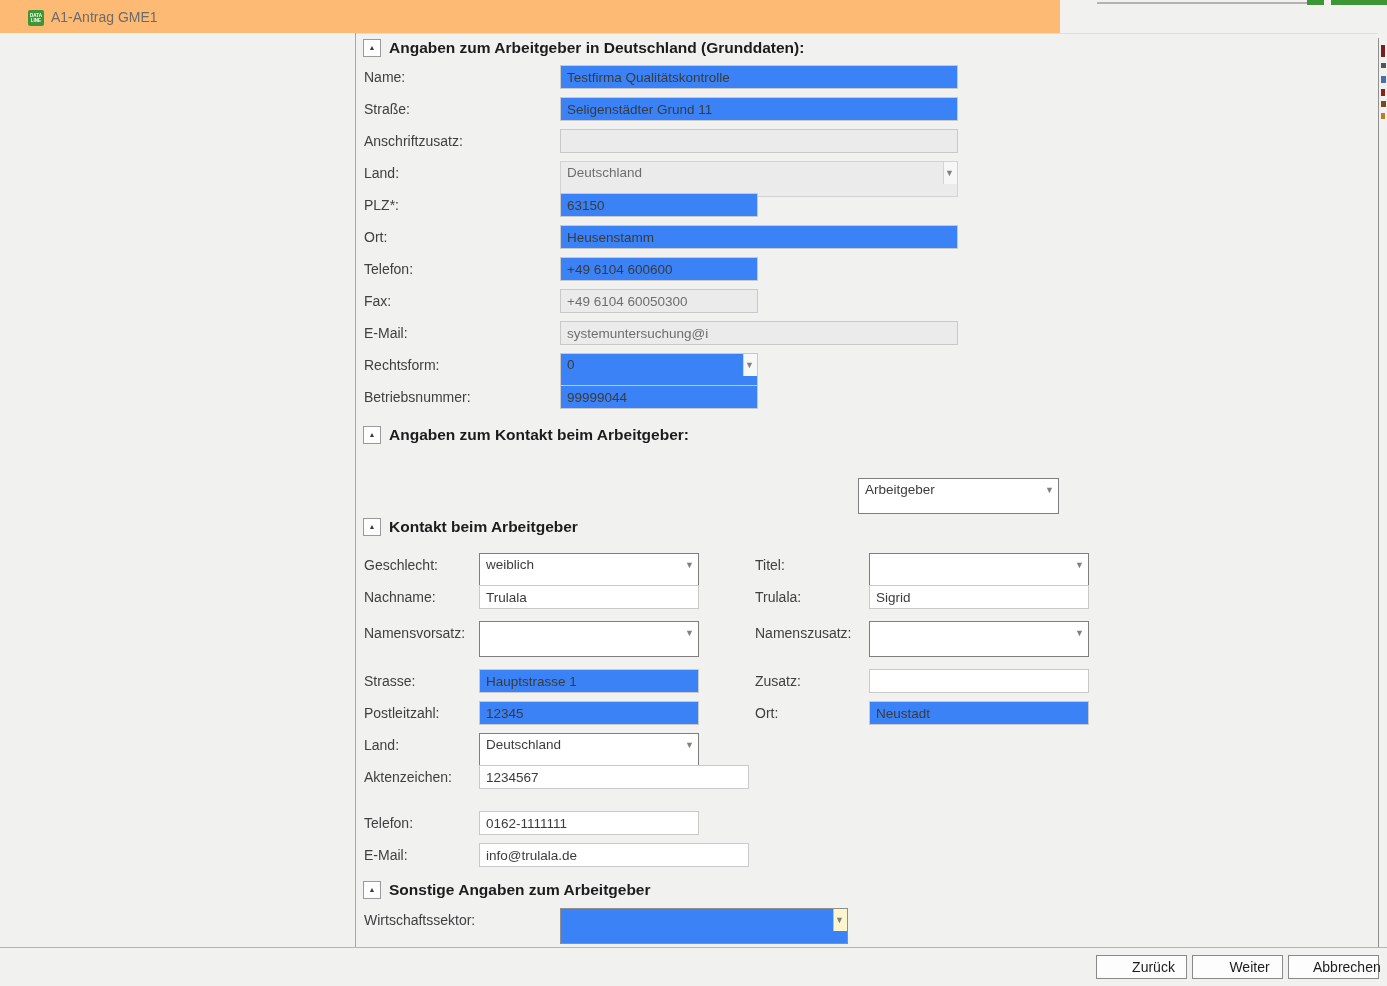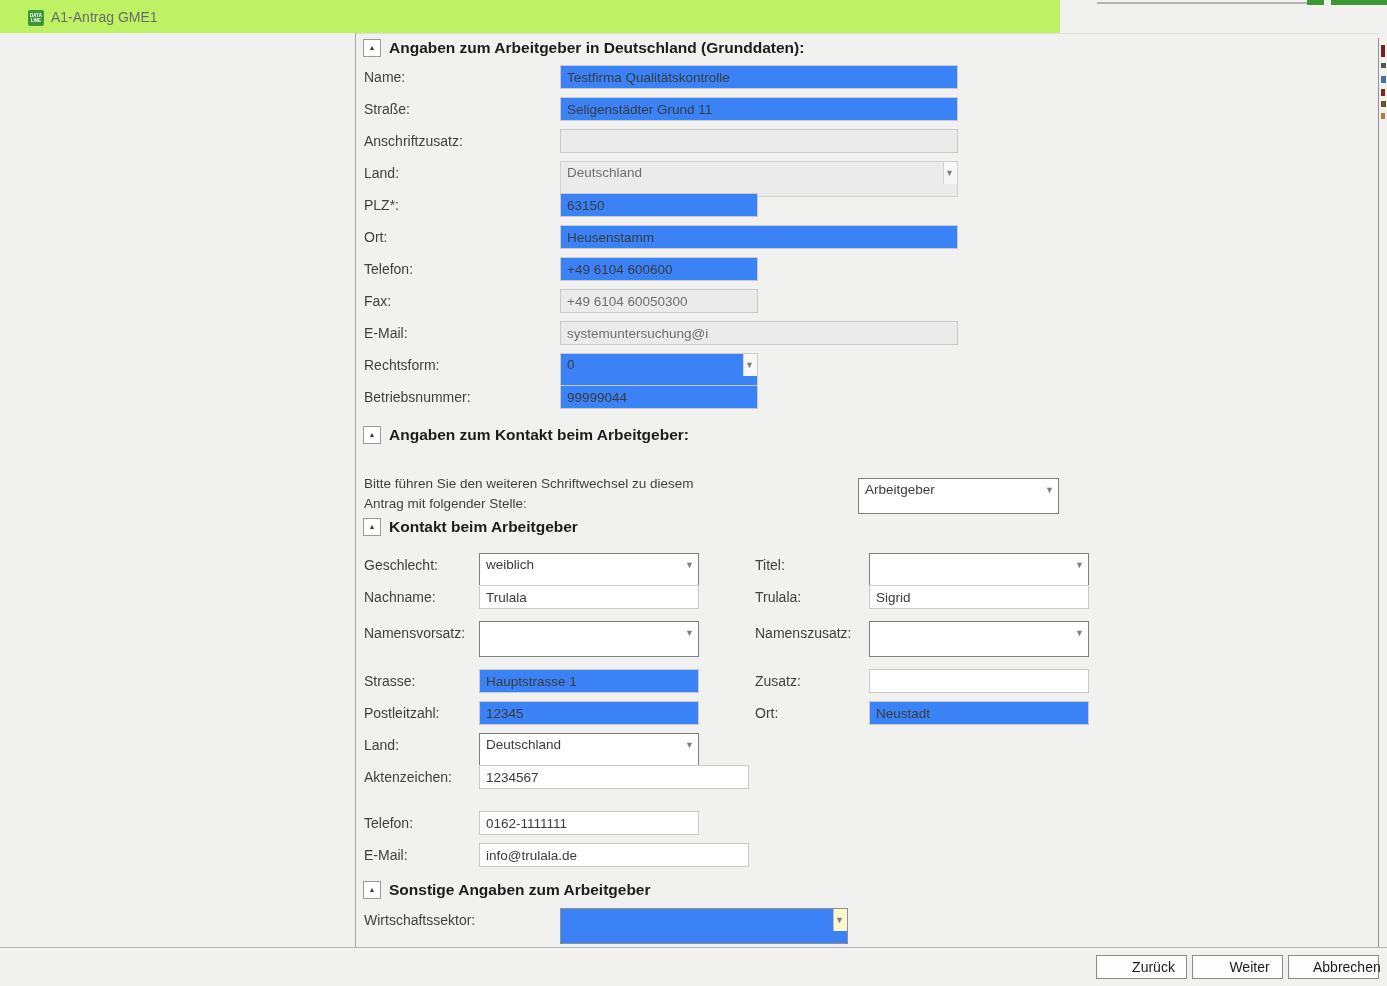--- a/index.html
+++ b/index.html
@@ -1,21 +1,21 @@
 <!DOCTYPE html>
 <html><head>
 <meta charset="utf-8">
 <style>
   * { margin:0; padding:0; box-sizing:border-box; }
   html,body { width:1387px; height:986px; }
   body { font-family:"Liberation Sans","DejaVu Sans",sans-serif; background:#f1f1f0; }
   .screen { position:relative; width:1387px; height:986px; background:#f1f1f0; overflow:hidden; }
 
   
-  .titlebar { position:absolute; left:0; top:0; width:1060px; height:33px; background:#bef264; }
+  .titlebar { position:absolute; left:0; top:0; width:1060px; height:33px; background:#fdba74; }
   .applogo { position:absolute; left:28px; top:10px; width:16px; height:16px; background:#3e9636; border-radius:2px;
              color:#fff; font-size:4.5px; font-weight:bold; line-height:5px; text-align:center; padding-top:3px; letter-spacing:0; }
   .apptitle { position:absolute; left:51px; top:9px; font-size:14px; color:#6b6b6b; }
 
   
   .tl-green { position:absolute; left:0; top:0; width:7px; height:11px; background:#3e9636; }
   .topline1 { position:absolute; left:8px; top:2px; width:637px; height:2px; background:#b3b3b3; }
   .topline2 { position:absolute; left:1097px; top:2px; width:210px; height:2px; background:#b3b3b3; }
   .tr-green1 { position:absolute; left:1307px; top:0; width:17px; height:5px; background:#3e9636; }
   .tr-green2 { position:absolute; left:1331px; top:0; width:56px; height:5px; background:#3e9636; }
@@ -143,24 +143,20 @@
     </div>
     <div class="row" style="top:351px;">
       <span class="lbl" style="left:8px;">Betriebsnummer:</span>
       <input class="fld yellow" style="left: 204px; width: 198px;" value="99999044">
     </div>
 
     <div class="sec-head" style="top:392px;">
       <span class="collapse-btn">▲</span>
       <span class="sec-title">Angaben zum Kontakt beim Arbeitgeber:</span>
     </div>
-    <div class="note" style="top:440px;">
-      <div>Bitte führen Sie den weiteren Schriftwechsel zu diesem</div>
-      <div>Antrag mit folgender Stelle:</div>
-    </div>
     <div class="combo white" style="left:502px; top:444px; width:201px;">
       <span class="val">Arbeitgeber</span>
       <span class="arr">▼</span>
     </div>
 
     <div class="sec-head" style="top:484px;">
       <span class="collapse-btn">▲</span>
       <span class="sec-title">Kontakt beim Arbeitgeber</span>
     </div>
 

